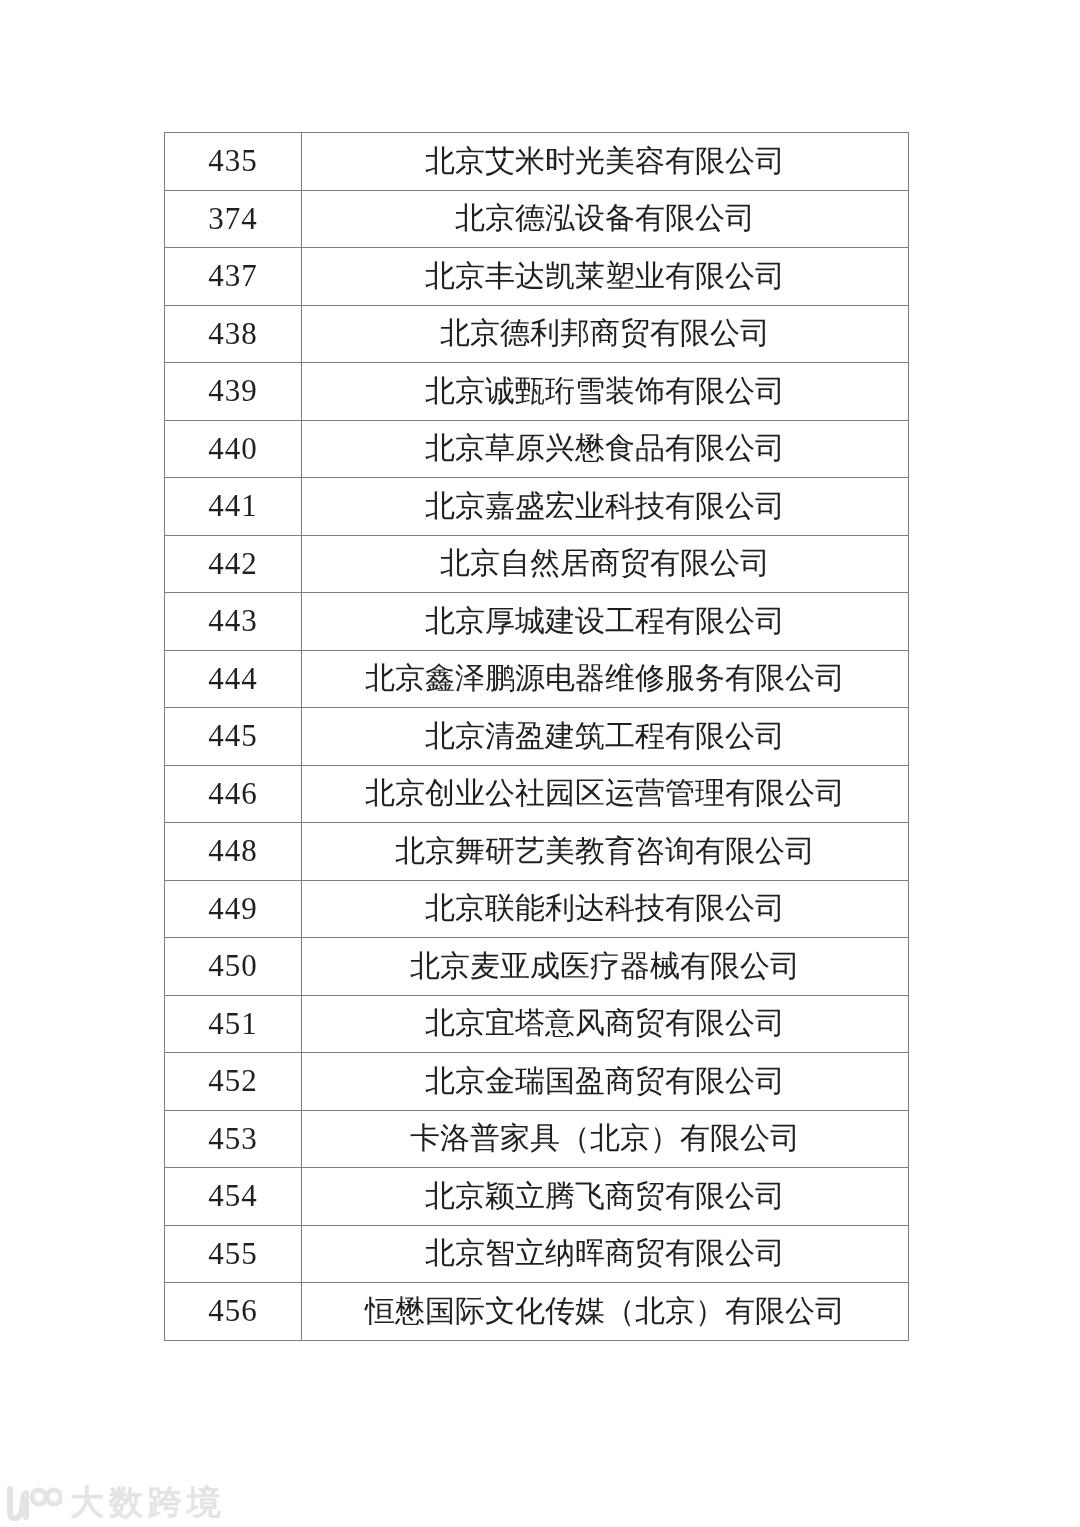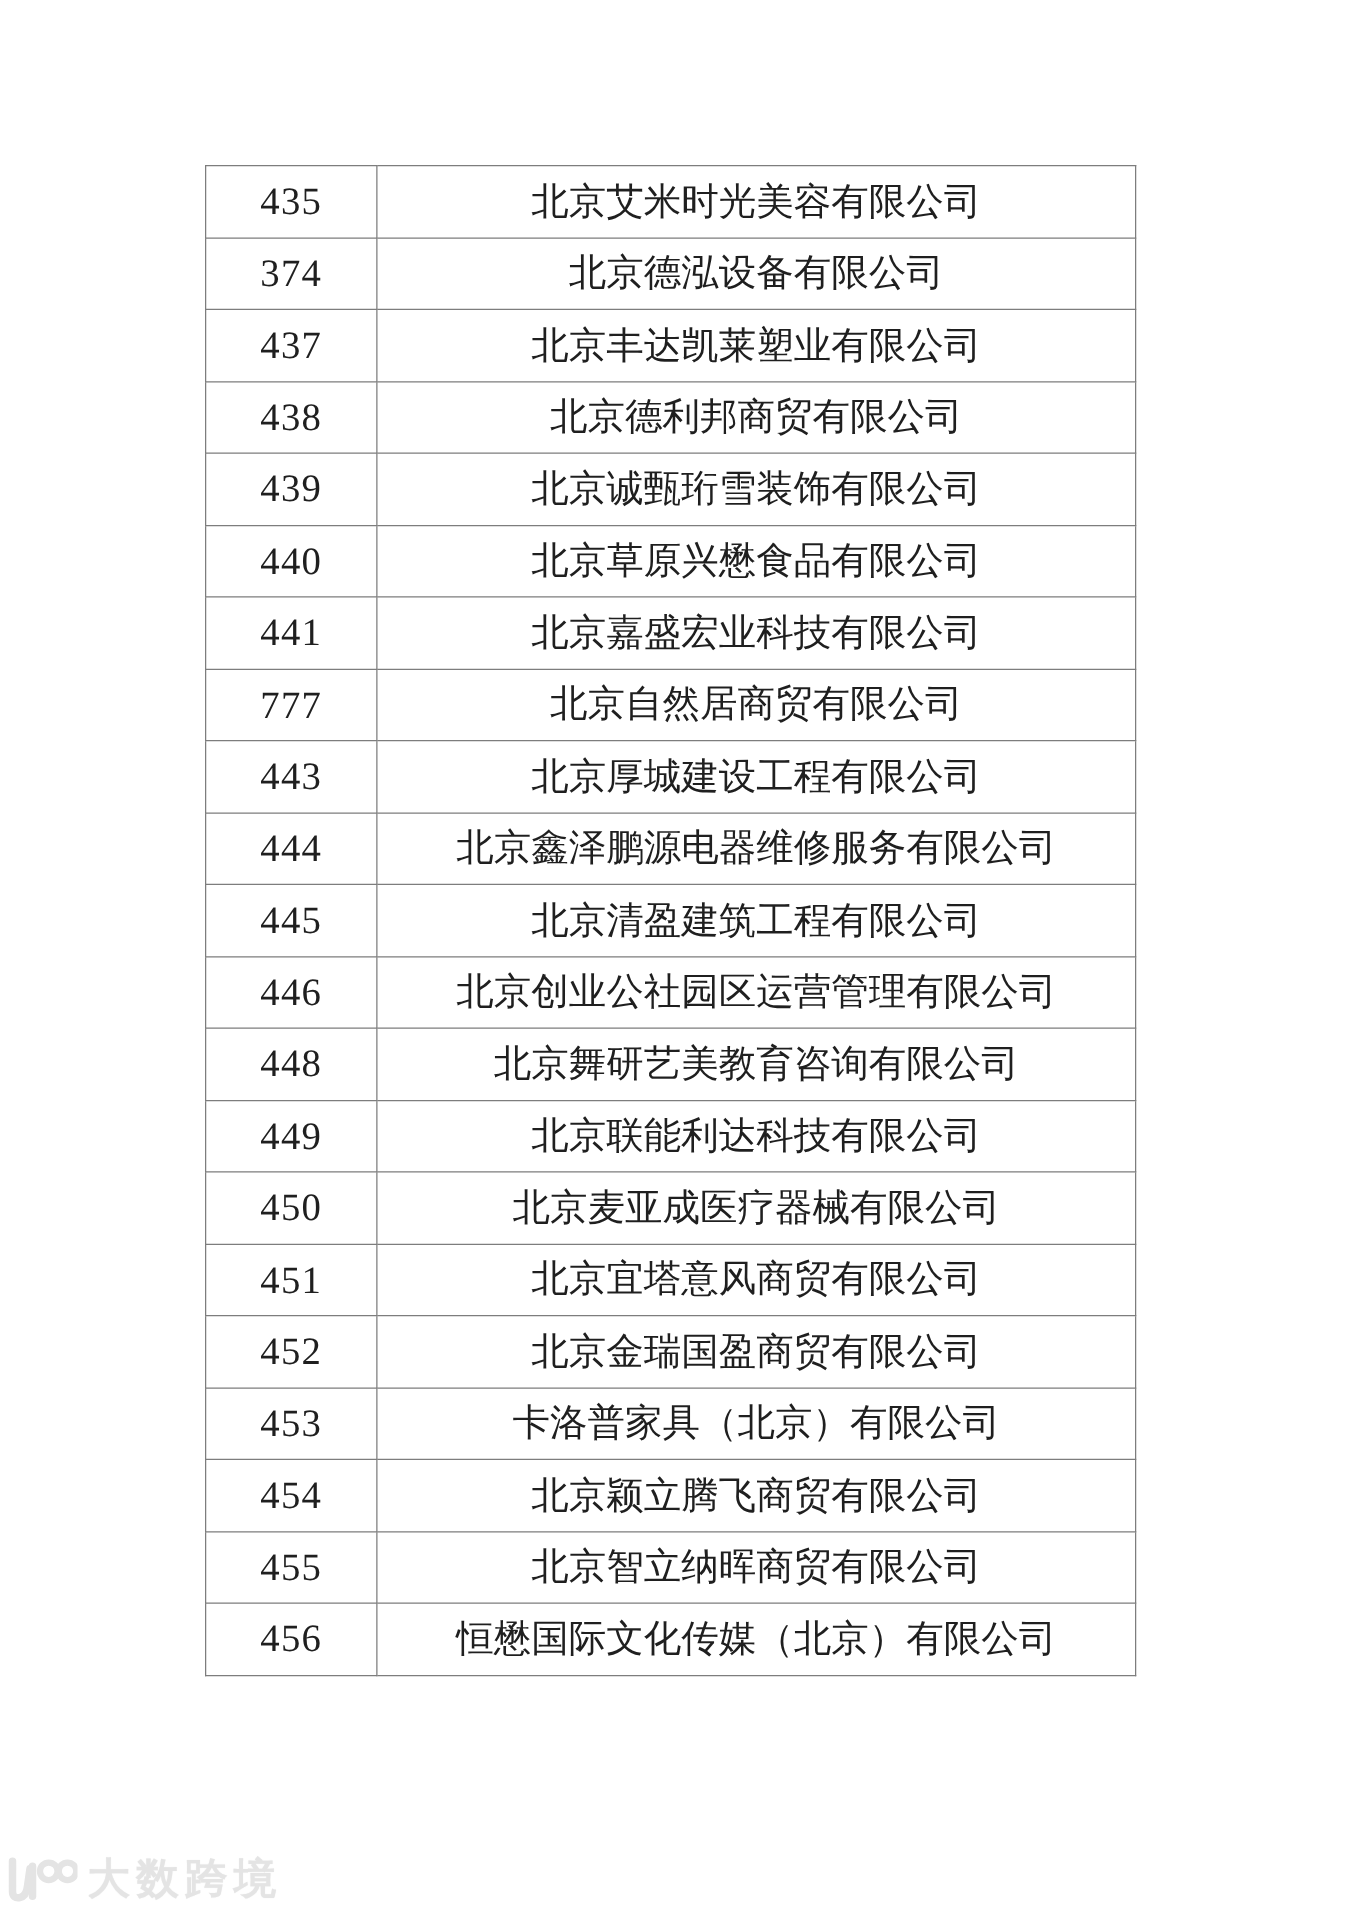--- a/index.html
+++ b/index.html
@@ -95,21 +95,21 @@
       </tr>
       <tr>
         <td class="rank">440</td>
         <td class="company">北京草原兴懋食品有限公司</td>
       </tr>
       <tr>
         <td class="rank">441</td>
         <td class="company">北京嘉盛宏业科技有限公司</td>
       </tr>
       <tr>
-        <td class="rank">777</td>
+        <td class="rank">442</td>
         <td class="company">北京自然居商贸有限公司</td>
       </tr>
       <tr>
         <td class="rank">443</td>
         <td class="company">北京厚城建设工程有限公司</td>
       </tr>
       <tr>
         <td class="rank">444</td>
         <td class="company">北京鑫泽鹏源电器维修服务有限公司</td>
       </tr>

